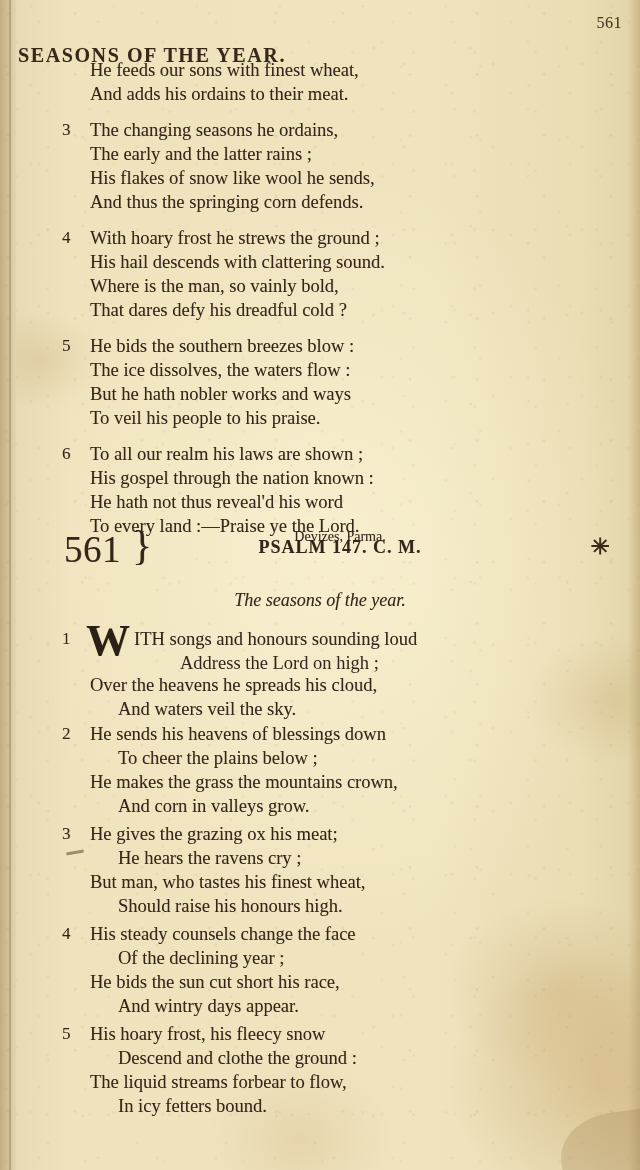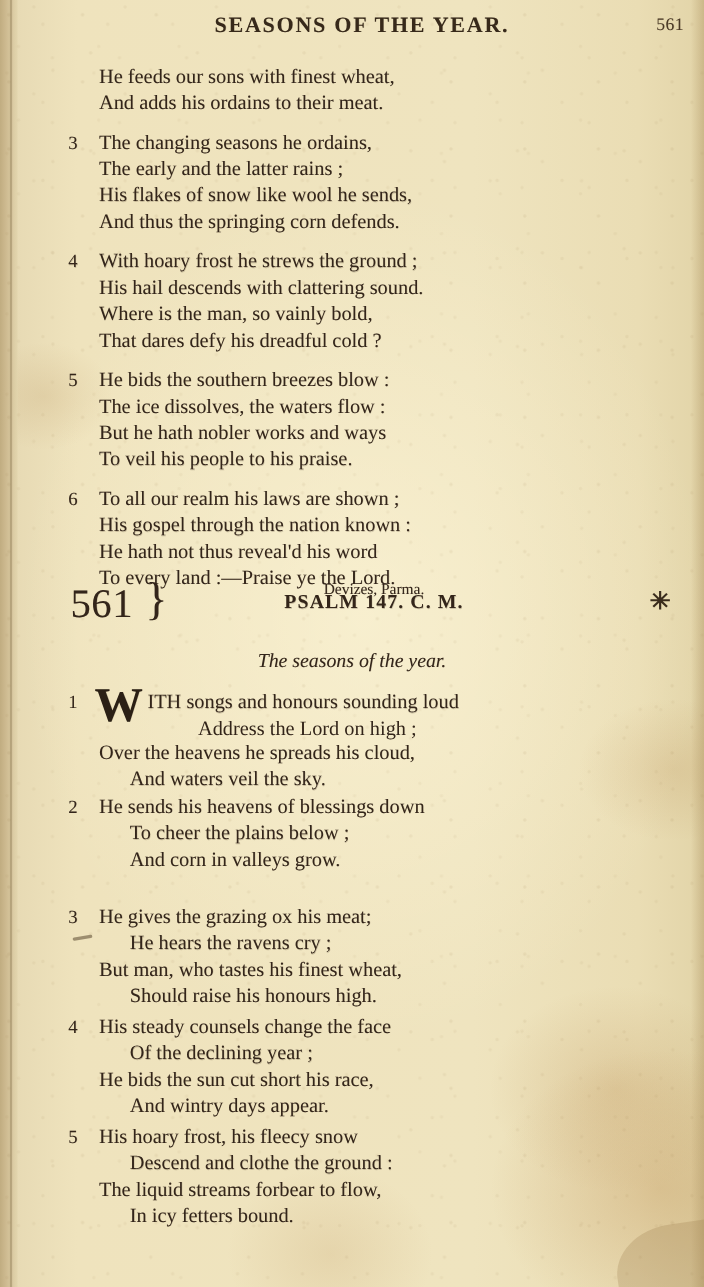--- a/index.html
+++ b/index.html
@@ -81,26 +81,27 @@
 
   
   .runhead {
     position: absolute;
     left: 0; right: 0; top: 12px;
     height: 26px;
   }
   .runhead-title {
     position: absolute;
     left: 0; right: 0;
-    text-align: center;
+    text-align: left;
     font-size: 20px;
     letter-spacing: 1.6px;
     font-weight: 700;
     color: #37291a;
     text-indent: 18px;
+    margin-top: 32px;
   }
   .runhead-folio {
     position: absolute;
     right: 18px; top: 2px;
     font-size: 16px;
     color: #4a3926;
     letter-spacing: .5px;
   }
 
   
@@ -306,20 +307,21 @@
         <div class="stanza" style="top: 673px;">
           <div class="vline"><span class="vtext">Over the heavens he spreads his cloud,</span></div>
           <div class="vline"><span class="vtext ind">And waters veil the sky.</span></div>
         </div>
       </div>
 
     <div id="hymn561-stanzas">
         <div class="stanza" style="top: 722px;">
           <div class="vline"><span class="vnum">2</span><span class="vtext">He sends his heavens of blessings down</span></div>
           <div class="vline"><span class="vtext ind">To cheer the plains below ;</span></div>
+          <div class="vline"><span class="vtext">He makes the grass the mountains crown,</span></div>
           <div class="vline"><span class="vtext ind">And corn in valleys grow.</span></div>
         </div>
         <div class="stanza" style="top: 822px;">
           <div class="vline"><span class="vnum">3</span><span class="vtext">He gives the grazing ox his meat;</span></div>
           <div class="vline"><span class="vtext ind">He hears the ravens cry ;</span></div>
           <div class="vline"><span class="vtext">But man, who tastes his finest wheat,</span></div>
           <div class="vline"><span class="vtext ind">Should raise his honours high.</span></div>
         </div>
         <div class="stanza" style="top: 922px;">
           <div class="vline"><span class="vnum">4</span><span class="vtext">His steady counsels change the face</span></div>

